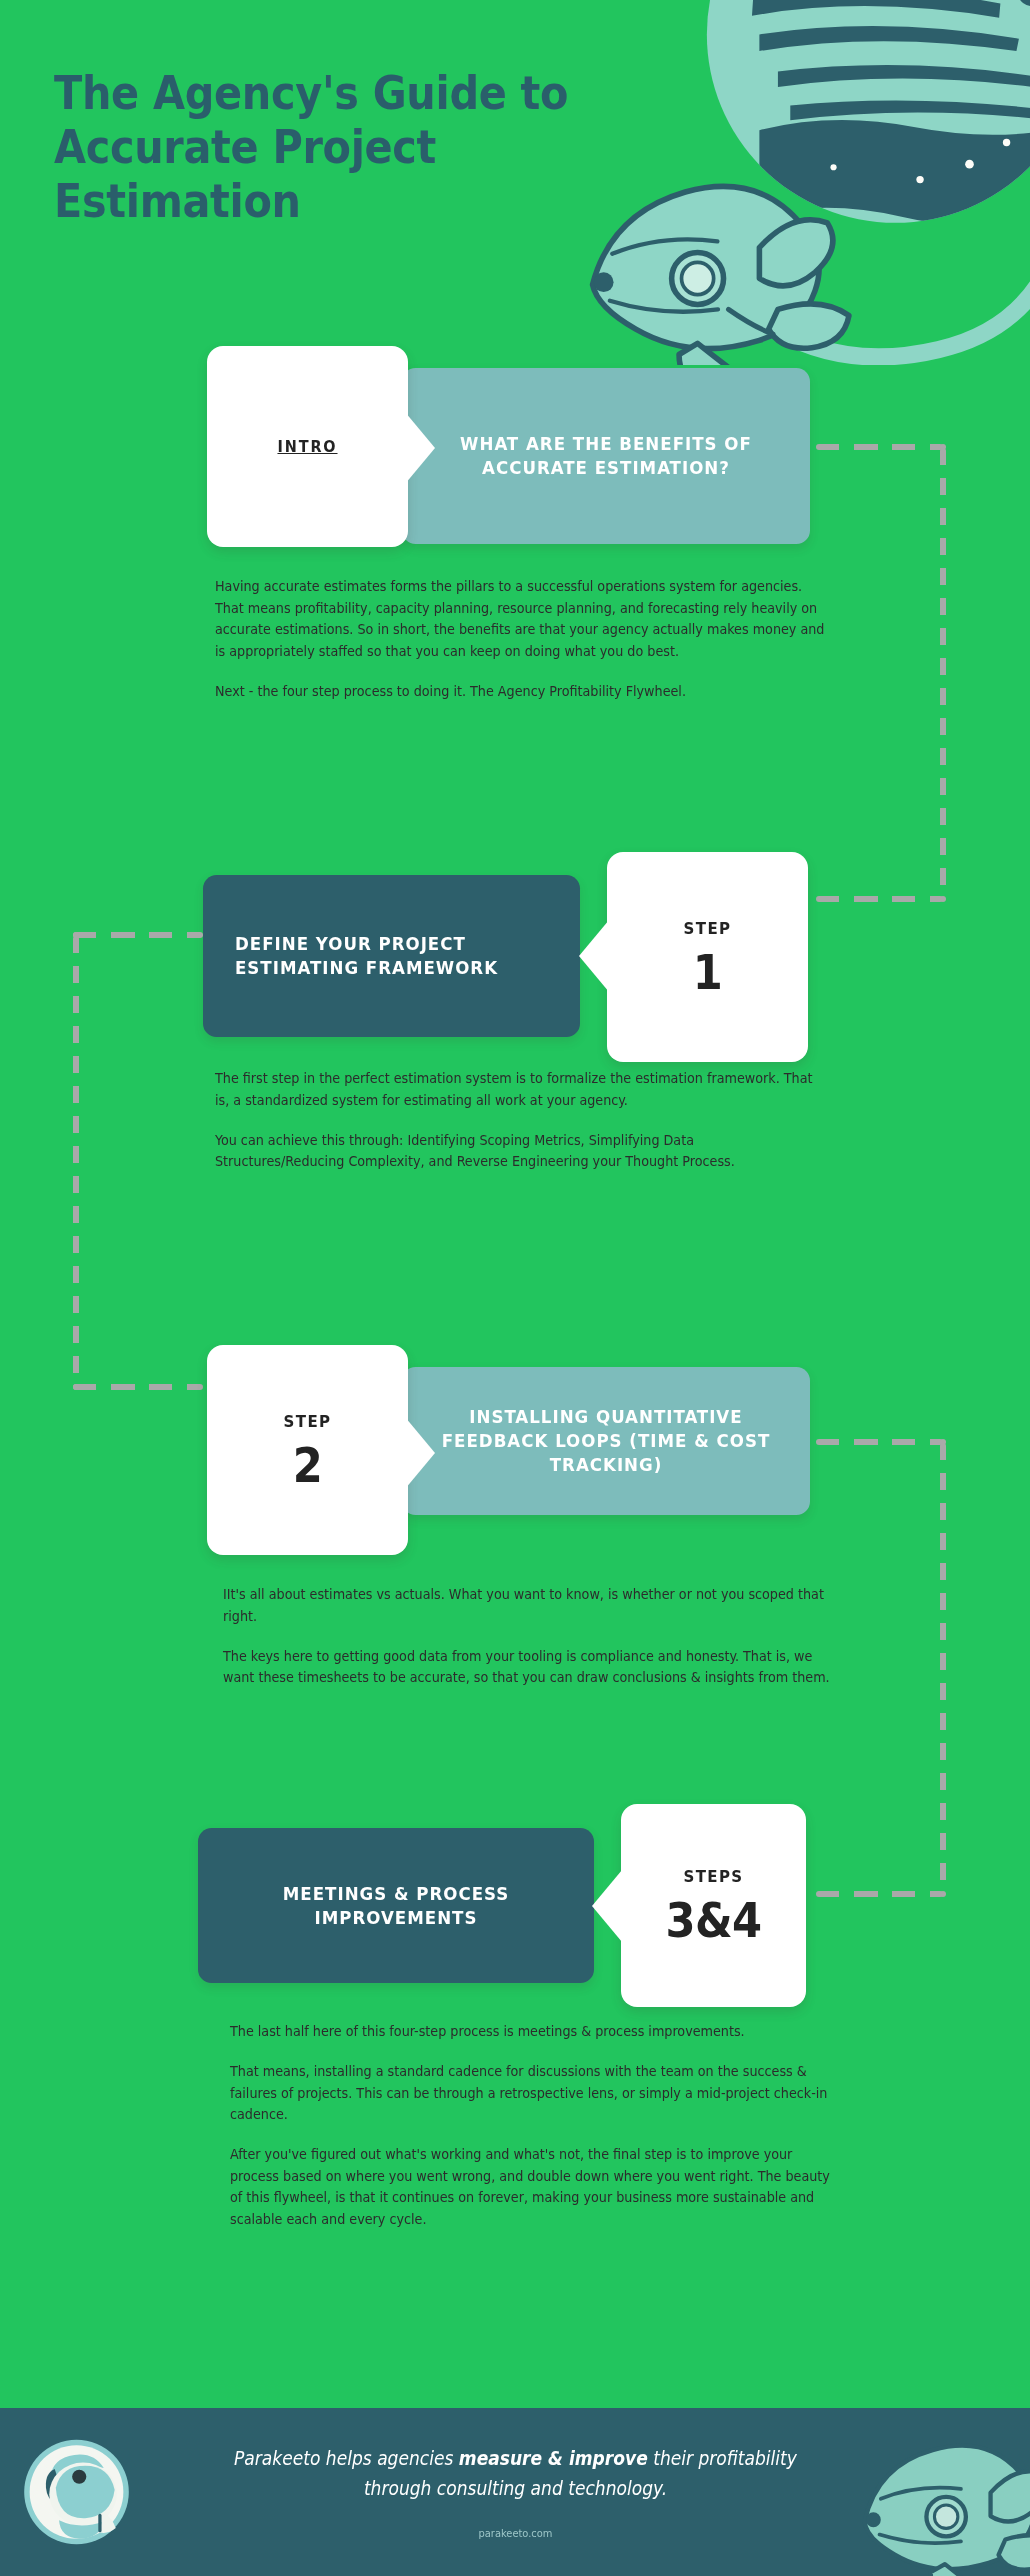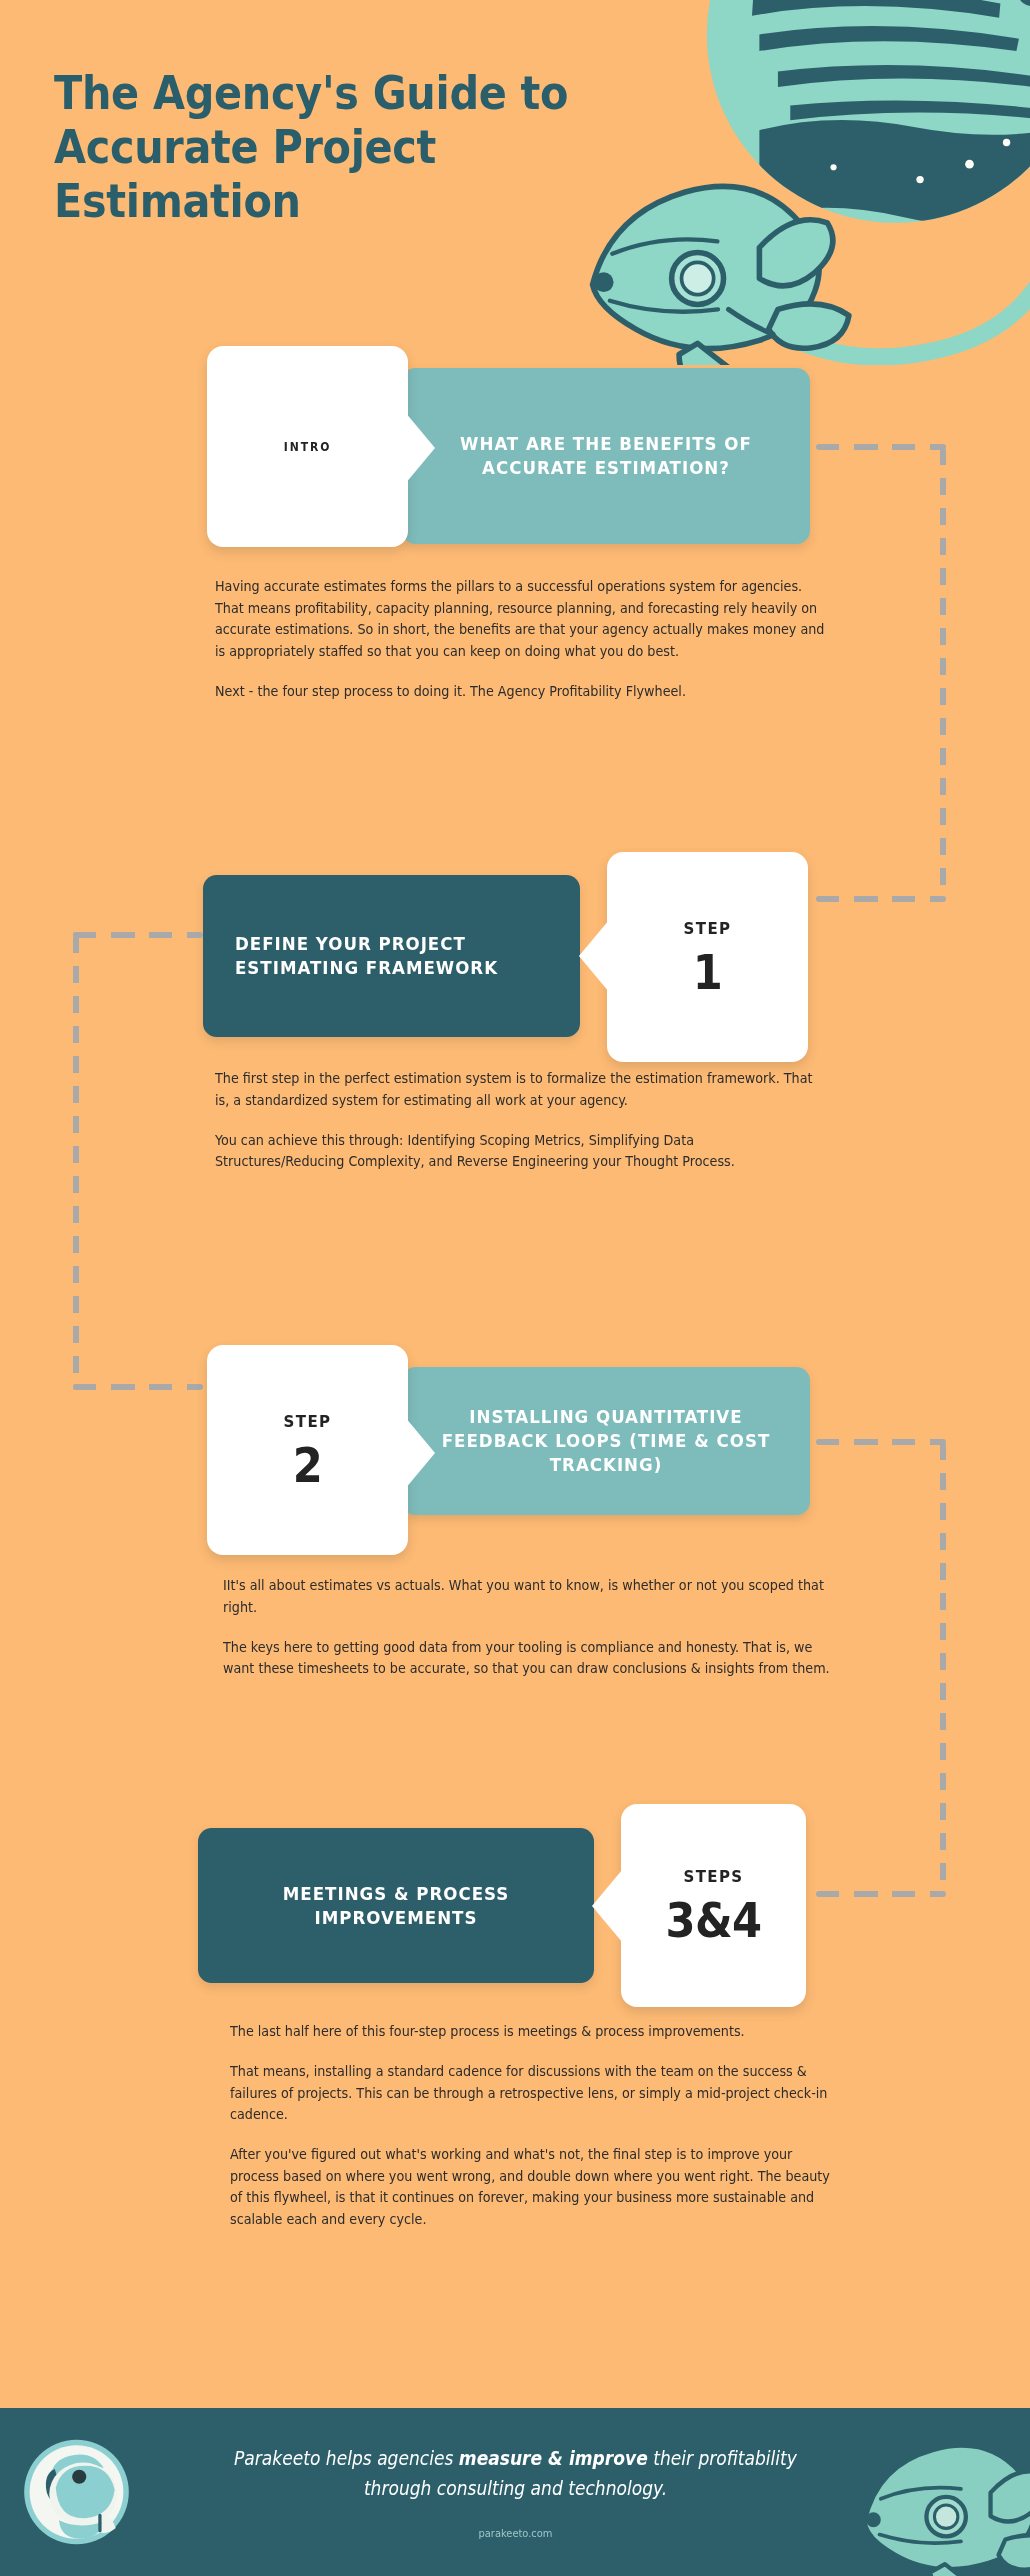--- a/index.html
+++ b/index.html
@@ -7,21 +7,21 @@
   html, body {
     width: 1031px;
     background: #faf8f2;
     font-family: "Liberation Sans", "DejaVu Sans", sans-serif;
   }
 
   #page {
     position: relative;
     width: 1031px;
     height: 2576px;
-    background: #fdba74;
+    background: #22c55e;
     overflow: hidden;
   }
 
   
   .hero {
     position: absolute;
     left: 0; top: 0;
     width: 1031px; height: 321px;
   }
   .hero-art {
@@ -93,21 +93,21 @@
   .stepcard .numeral {
     font-size: 48px;
     font-weight: 700;
     color: #232323;
     line-height: 1;
     margin-top: 10px;
     letter-spacing: -0.6px;
     font-family: "DejaVu Sans", sans-serif;
     font-stretch: condensed;
   }
-  .stepcard.introcard .kicker { letter-spacing: 1.9px; font-size: 12px; }
+  .stepcard.introcard .kicker { letter-spacing: 1.9px; font-size: 16px; text-decoration: underline; }
 
   
   .notch {
     position: absolute;
     width: 0; height: 0;
     z-index: 5;
   }
   .notch.right {           
     border-top: 36px solid transparent;
     border-bottom: 36px solid transparent;
@@ -317,21 +317,21 @@
       <div class="banner light" style="left:402px; top:22px; width:408px; height:148px;">
         <div class="banner-text">INSTALLING QUANTITATIVE FEEDBACK LOOPS (TIME &amp; COST TRACKING)</div>
       </div>
       <div class="notch right" style="left:405px; top:72px;"></div>
       <div class="stepcard" style="left:207px; top:0px; width:201px; height:210px;">
         <div class="kicker">STEP</div>
         <div class="numeral">2</div>
       </div>
     </div>
 
-    <div class="copy" style="left:223px; top:230px; width:609px;">
+    <div class="copy" style="left:223px; top:239px; width:609px;">
       <p>IIt's all about estimates vs actuals. What you want to know, is whether or not you scoped that right.</p>
       <p>The keys here to getting good data from your tooling is compliance and honesty. That is, we want these timesheets to be accurate, so that you can draw conclusions &amp; insights from them.</p>
     </div>
   </div>
 
   <div class="section" style="top:1811px;">
     <div class="banner-row">
       <div class="banner dark" style="left:198px; top:17.3px; width:396px; height:155px;">
         <div class="banner-text">MEETINGS &amp; PROCESS IMPROVEMENTS</div>
       </div>

